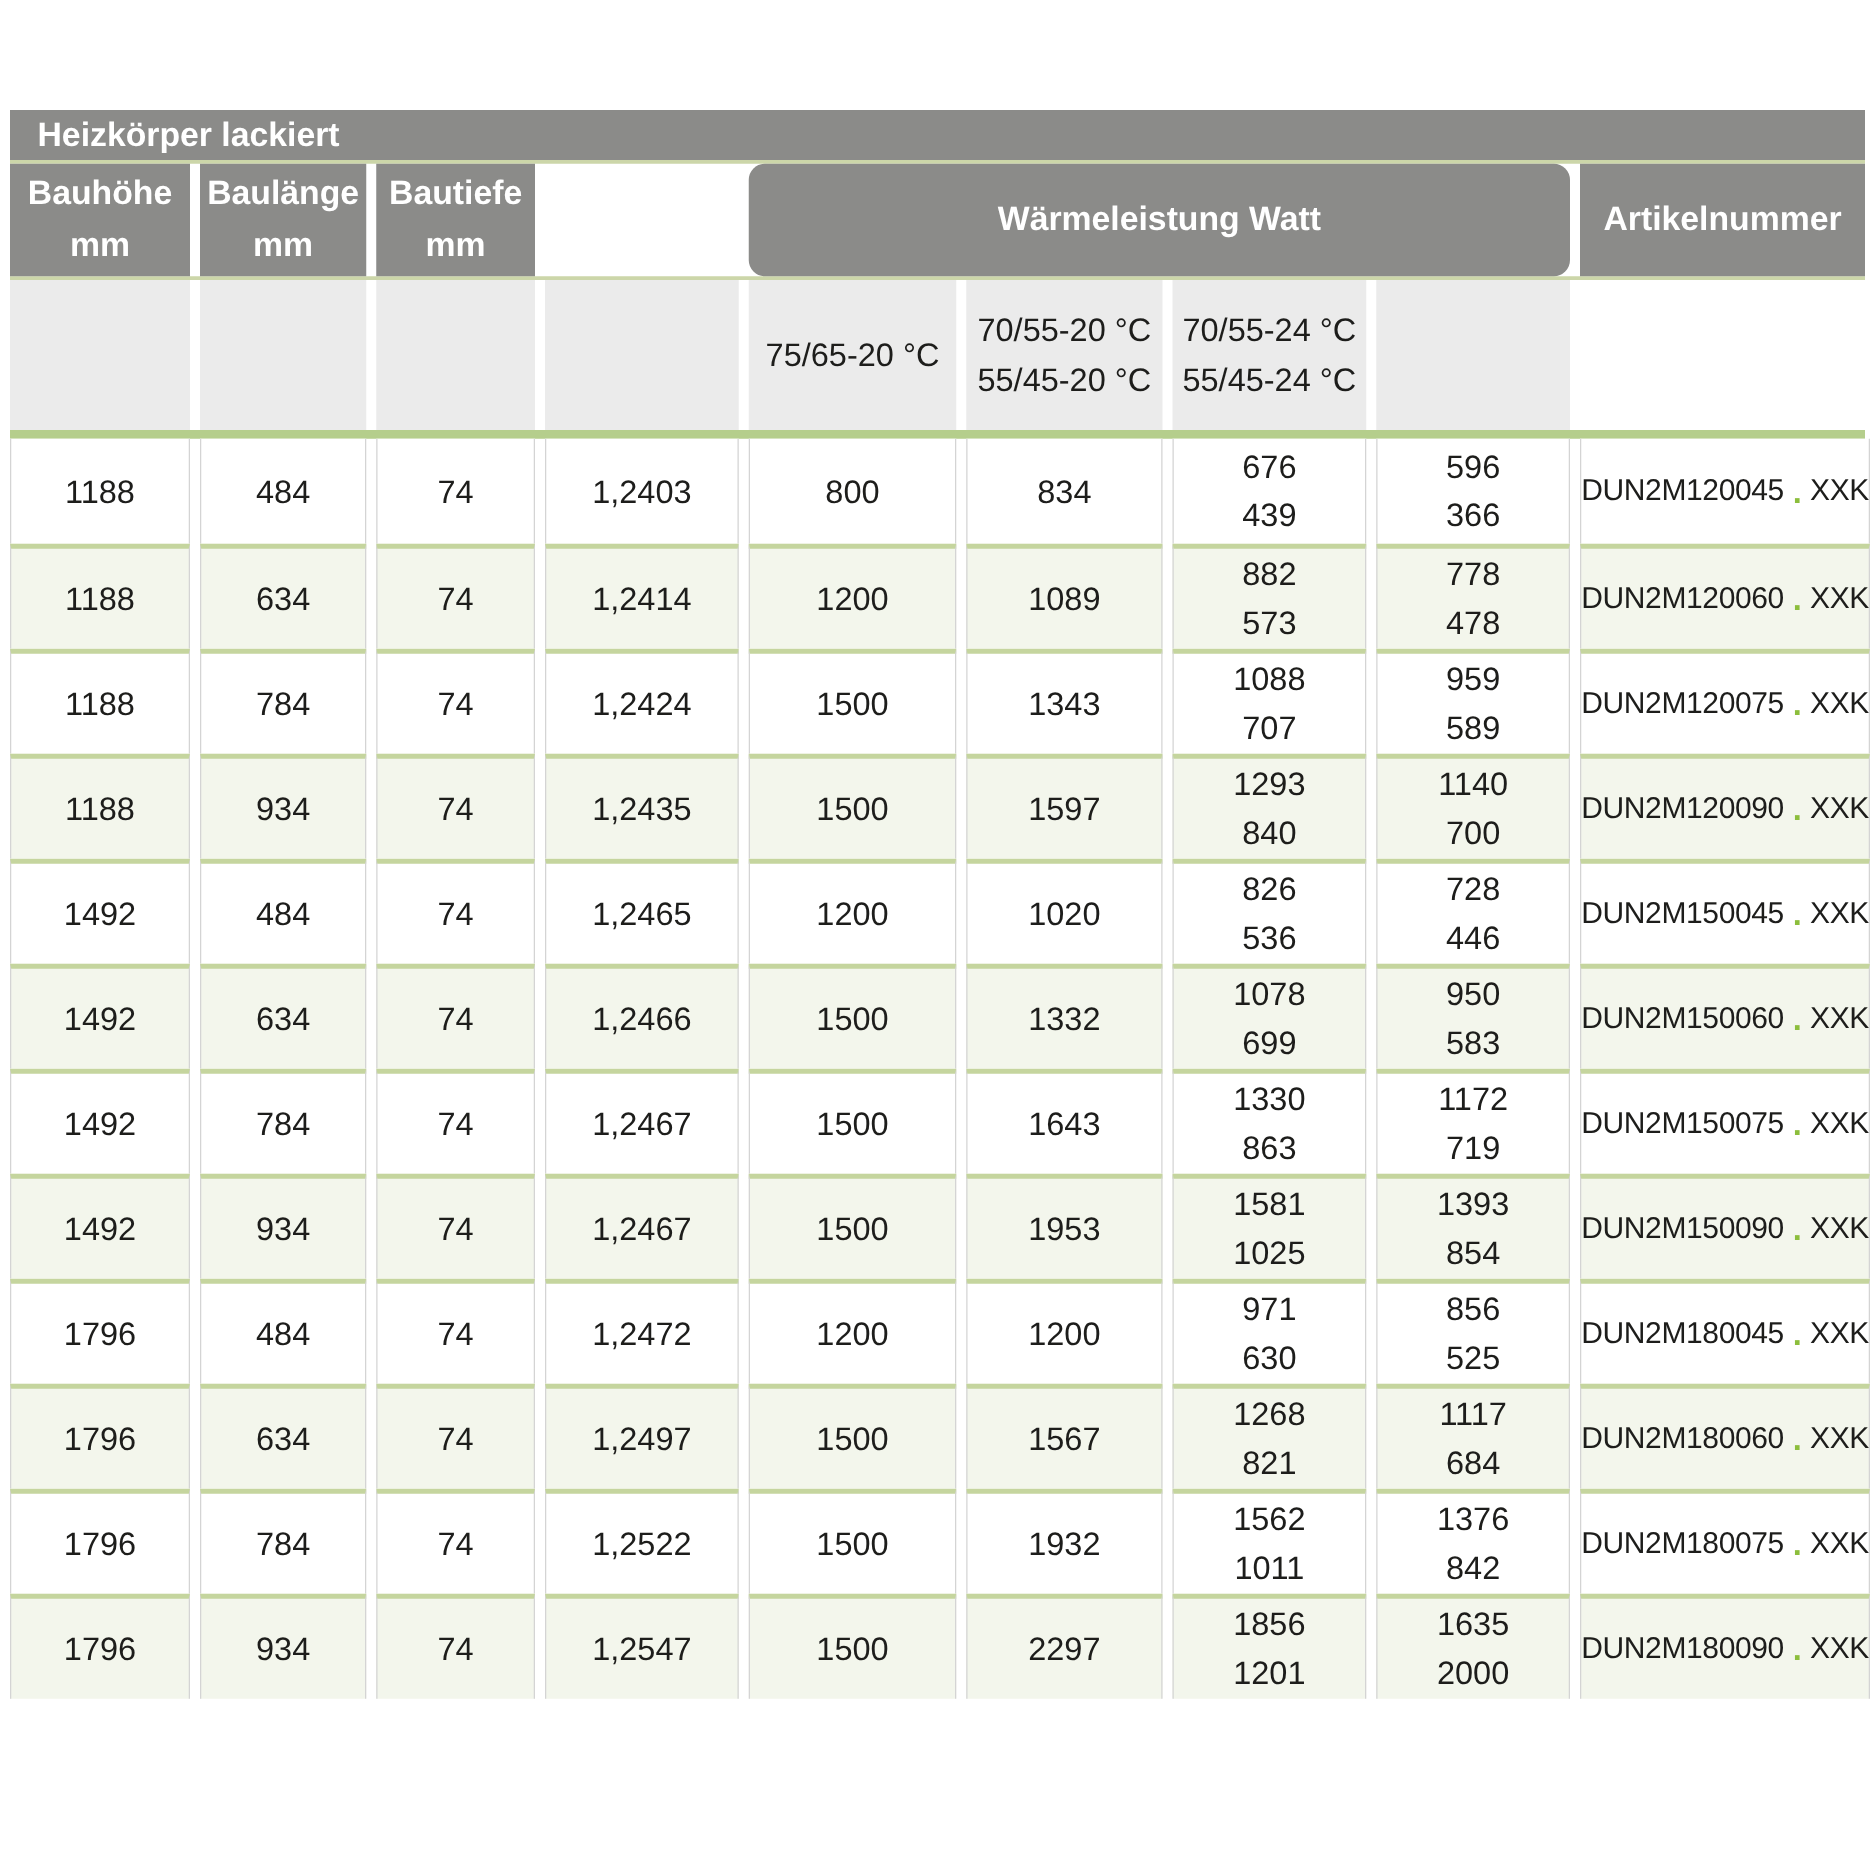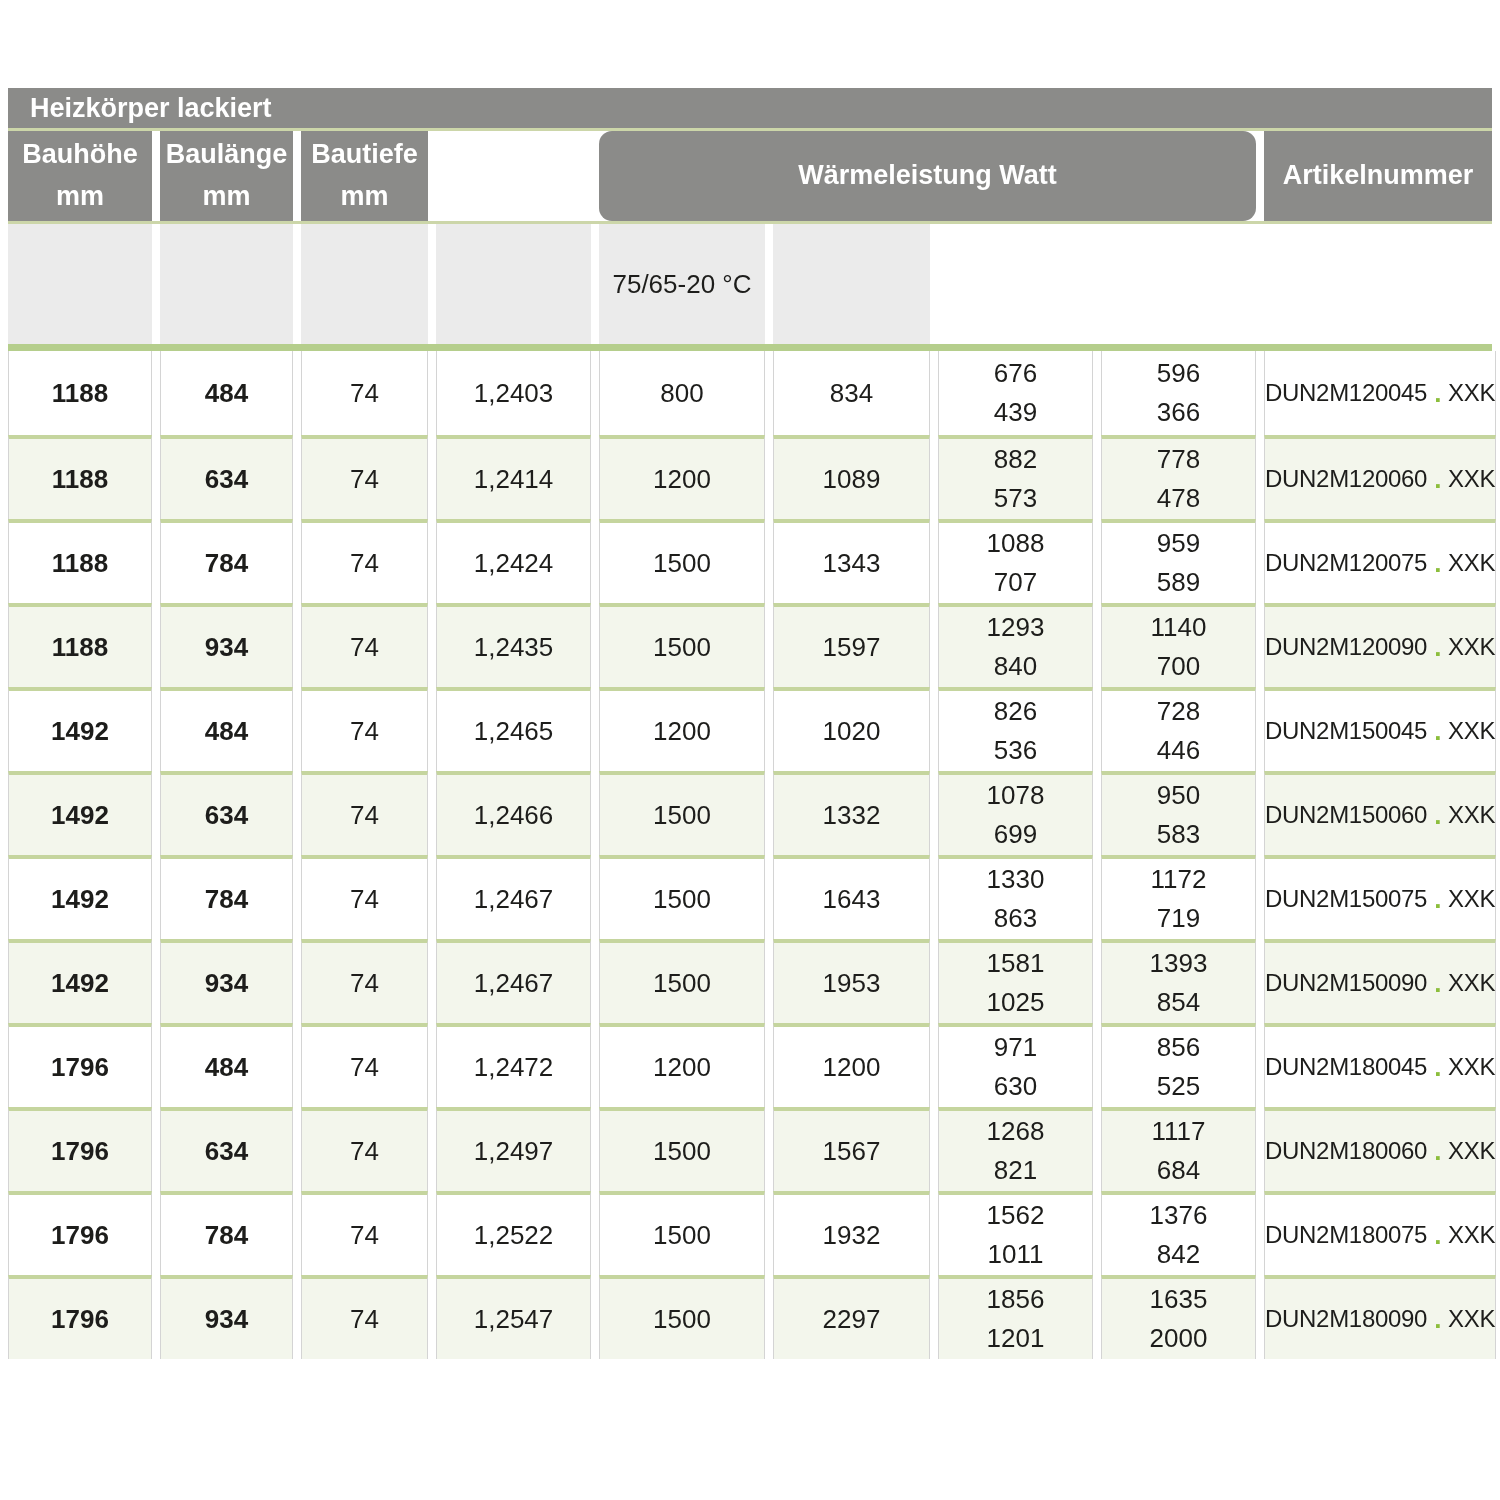--- a/index.html
+++ b/index.html
@@ -58,21 +58,21 @@
     min-height: 84px;
     display: flex; flex-direction: column;
     align-items: center; justify-content: center;
     text-align: center;
     font-size: 26px; line-height: 1.5;
     border-left: 1px solid #d4d4d4;
     border-right: 1px solid #d4d4d4;
   }
   .row:not(:first-child) .bcell { border-top: 4px solid #c5d59e; }
   .row:nth-child(even) .bcell { background: #f3f6ec; }
-  .bcell.bold { font-weight: bold; }
+  .bcell.bold { font-weight: normal; }
   .bcell.artikel { font-size: 24px; letter-spacing: -0.3px; flex-direction: row; }
   .art-dot {
     color: #8cbe3c; font-weight: bold;
     margin: 0 7px; font-size: 26px;
   }
 </style>
 </head>
 <body>
 
 <div class="table-wrap">
@@ -95,20 +95,24 @@
   </div>
 
   <div class="line-thin"></div>
 
   <div class="tgrid">
     <div class="h2cell"></div>
     <div class="h2cell"></div>
     <div class="h2cell"></div>
     <div class="h2cell"></div>
     <div class="h2cell">75/65-20 °C</div>
+    <div class="h2cell">70/55-20 °C
+55/45-20 °C</div>
+    <div class="h2cell">70/55-24 °C
+55/45-24 °C</div>
     <div class="h2cell"></div>
   </div>
 
   <div class="band-thick"></div>
 
   <div class="tgrid">
   <div class="row">
     <div class="bcell bold">1188</div>
     <div class="bcell bold">484</div>
     <div class="bcell">74</div>

